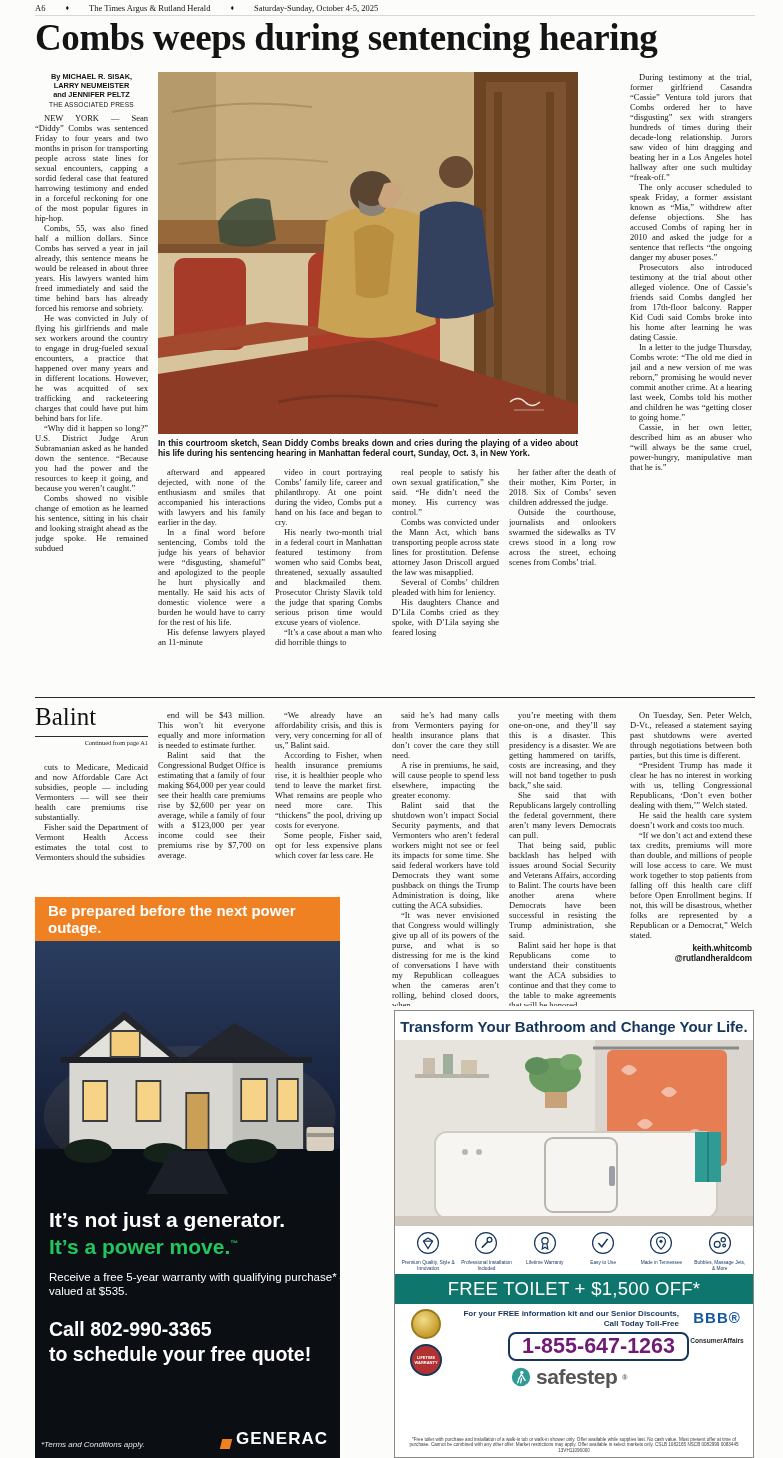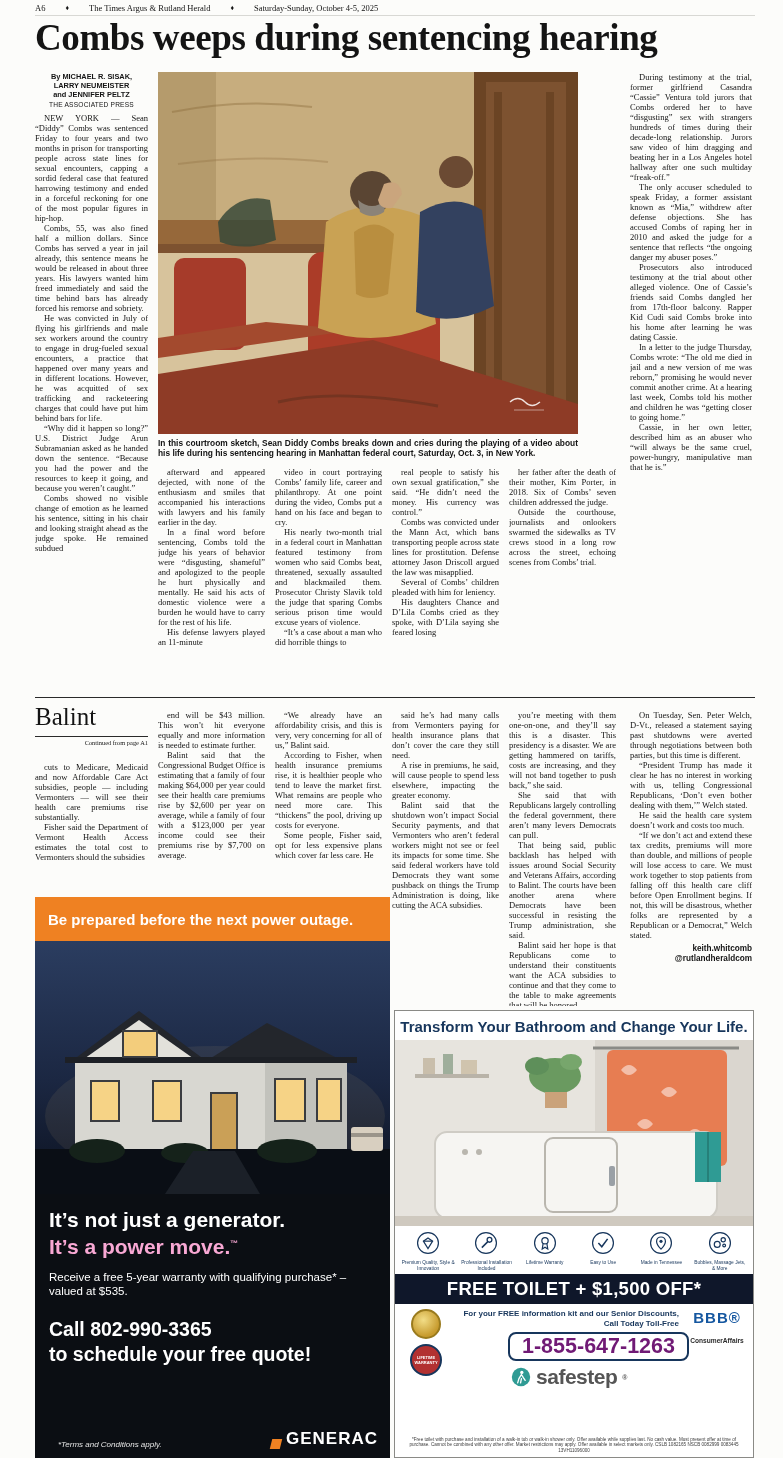--- a/index.html
+++ b/index.html
@@ -48,52 +48,52 @@
   .continued { font-size:6.4px; text-align:right; margin-top:2px; }
   .b-col1 { left:35px;  top:762px; width:113px; height:131px; }
   .b-col2 { left:158px; top:710px; width:107px; height:184px; }
   .b-col3 { left:275px; top:710px; width:107px; height:184px; }
   .b-col4 { left:392px; top:710px; width:107px; height:296px; }
   .b-col5 { left:509px; top:710px; width:107px; height:296px; }
   .b-col6 { left:630px; top:710px; width:122px; height:296px; }
   .sig { font-family:"Liberation Sans", sans-serif; font-weight:bold; font-size:8.2px;
          line-height:9.6px; text-align:right; margin-top:4px; }
   
-  .generac { position:absolute; left:35px; top:897px; width:355px; height:561px; background:#0b0e13; }
+  .generac { position:absolute; left:35px; top:897px; width:305px; height:561px; background:#0b0e13; }
   .gen-banner {
     height:44px; background:#ef8122; color:#fff; font-family:"Liberation Sans", sans-serif;
     font-weight:bold; font-size:15px; display:flex; align-items:center; padding:0 13px;
   }
   .gen-photo { height:253px; overflow:hidden; }
   .gen-photo svg { width:100%; height:100%; display:block; }
   .gen-body { position:relative; height:264px; padding:14px 14px 0 14px;
               font-family:"Liberation Sans", sans-serif; color:#fff; }
   .gen-tag1 { font-size:21px; font-weight:bold; line-height:24px; }
-  .gen-tag2 { font-size:21px; font-weight:bold; line-height:24px; color:#f9a8d4; }
+  .gen-tag2 { font-size:21px; font-weight:bold; line-height:24px; color:#22c55e; }
   .gen-tag2 sup { font-size:8px; }
   .gen-offer { font-size:11.5px; line-height:14px; margin-top:11px; width:300px; }
   .gen-call1 { font-size:19.5px; font-weight:bold; margin-top:20px; }
   .gen-call2 { font-size:19.5px; font-weight:bold; margin-top:2px; }
-  .gen-foot { position:absolute; left:23px; right:12px; bottom:9px;
+  .gen-foot { position:absolute; left:6px; right:12px; bottom:9px;
               display:flex; justify-content:space-between; align-items:flex-end; }
   .gen-terms { font-style:italic; font-size:8px; color:#e5e5e5; }
   .gen-logo { font-weight:bold; font-size:17px; letter-spacing:1px; display:flex; align-items:flex-end; gap:5px; }
   .gen-mark { display:inline-block; width:10px; height:10px; background:#ef8122; transform:skewX(-14deg); }
   
   .safestep { position:absolute; left:394px; top:1010px; width:360px; height:448px;
               background:#ffffff; border:1px solid #8a8a86;
               font-family:"Liberation Sans", sans-serif; display:flex; flex-direction:column; }
   .ss-headline { color:#17365c; font-weight:bold; font-size:15px; text-align:center; padding:7px 2px 5px; }
   .ss-photo { height:186px; overflow:hidden; }
   .ss-photo svg { width:100%; height:100%; display:block; }
   .ss-features { display:flex; justify-content:space-around; padding:5px 4px 3px; }
   .ss-feat { width:55px; text-align:center; color:#17365c; }
   .ss-feat svg { width:24px; height:24px; }
   .ss-feat-label { font-size:4.8px; line-height:5.6px; margin-top:1px; }
-  .ss-banner { background:#0f172a; color:#fff; font-weight:bold; font-size:18.5px;
+  .ss-banner { background:#0f766e; color:#fff; font-weight:normal; font-size:18.5px;
                text-align:center; padding:4px 0; letter-spacing:0.3px; }
   .ss-mid { display:flex; padding:5px 8px 2px; align-items:flex-start; }
   .ss-badges-left  { width:46px; display:flex; flex-direction:column; align-items:center; gap:5px; }
   .ss-badges-right { width:56px; display:flex; flex-direction:column; align-items:center; gap:11px; }
   .ss-seal { width:30px; height:30px; border-radius:50%;
              background:radial-gradient(circle at 40% 35%, #f2dd87, #c79b2e 70%); border:2px solid #9a7b1e; }
   .ss-shield { width:32px; height:32px; border-radius:50%; background:#b23131; border:2px solid #17365c;
                color:#fff; font-size:4px; line-height:5px; font-weight:bold; display:flex;
                align-items:center; justify-content:center; text-align:center; padding:2px; }
   .ss-center { flex:1; text-align:right; }
@@ -163,21 +163,21 @@
       <path d="M200 128 q14 12 28 0 l-2 12 q-12 8 -24 0 z" fill="#8b8378"></path>
       <path d="M226 112 q16 -6 18 10 l-10 14 q-12 2 -14 -8 z" fill="#caa57d"></path>
       <path d="M262 140 q34 -20 62 -2 l12 96 q-44 22 -78 6 z" fill="#33415f"></path>
       <ellipse cx="298" cy="100" rx="17" ry="16" fill="#6b4a33"></ellipse>
       <path d="M60 150 q20 -30 52 -22 l6 40 q-30 12 -56 2 z" fill="#3a4a3a" opacity="0.85"></path>
       <path d="M120 330 q60 -14 160 4" stroke="#5a2d1c" stroke-width="3" fill="none" opacity="0.5"></path>
       <path d="M352 330 q8 -7 15 0 t15 0" stroke="#ffffff" stroke-width="1.3" fill="none" opacity="0.85"></path>
       <path d="M356 338 h30" stroke="#ffffff" stroke-width="0.8" fill="none" opacity="0.6"></path>
     </svg>
   </figure>
-  <figcaption class="caption">In this courtroom sketch, Sean Diddy Combs breaks down and cries during the playing of a video about his life during his sentencing hearing in Manhattan federal court, Saturday, Oct. 3, in New York.</figcaption>
+  <figcaption class="caption">In this courtroom sketch, Sean Diddy Combs breaks down and cries during the playing of a video about his life during his sentencing hearing in Manhattan federal court, Sunday, Oct. 3, in New York.</figcaption>
 
   <div class="col bt c-col2">
       <p>afterward and appeared dejected, with none of the enthusiasm and smiles that accompanied his interactions with lawyers and his family earlier in the day.</p>
       <p>In a final word before sentencing, Combs told the judge his years of behavior were “disgusting, shameful” and apologized to the people he hurt physically and mentally. He said his acts of domestic violence were a burden he would have to carry for the rest of his life.</p>
       <p>His defense lawyers played an 11-minute</p>
     </div>
   <div class="col bt c-col3">
       <p>video in court portraying Combs’ family life, career and philanthropy. At one point during the video, Combs put a hand on his face and began to cry.</p>
       <p>His nearly two-month trial in a federal court in Manhattan featured testimony from women who said Combs beat, threatened, sexually assaulted and blackmailed them. Prosecutor Christy Slavik told the judge that sparing Combs serious prison time would excuse years of violence.</p>
       <p>“It’s a case about a man who did horrible things to</p>
@@ -217,20 +217,21 @@
     </div>
   <div class="col bt b-col3">
       <p>“We already have an affordability crisis, and this is very, very concerning for all of us,” Balint said.</p>
       <p>According to Fisher, when health insurance premiums rise, it is healthier people who tend to leave the market first. What remains are people who need more care. This “thickens” the pool, driving up costs for everyone.</p>
       <p>Some people, Fisher said, opt for less expensive plans which cover far less care. He</p>
     </div>
   <div class="col bt b-col4">
       <p>said he’s had many calls from Vermonters paying for health insurance plans that don’t cover the care they still need.</p>
       <p>A rise in premiums, he said, will cause people to spend less elsewhere, impacting the greater economy.</p>
       <p>Balint said that the shutdown won’t impact Social Security payments, and that Vermonters who aren’t federal workers might not see or feel its impacts for some time. She said federal workers have told Democrats they want some pushback on things the Trump Administration is doing, like cutting the ACA subsidies.</p>
+      <p>“It was never envisioned that Congress would willingly give up all of its powers of the purse, and what is so distressing for me is the kind of conversations I have with my Republican colleagues when the cameras aren’t rolling, behind closed doors, when</p>
     </div>
   <div class="col bt b-col5">
       <p>you’re meeting with them one-on-one, and they’ll say this is a disaster. This presidency is a disaster. We are getting hammered on tariffs, costs are increasing, and they will not band together to push back,” she said.</p>
       <p>She said that with Republicans largely controlling the federal government, there aren’t many levers Democrats can pull.</p>
       <p>That being said, public backlash has helped with issues around Social Security and Veterans Affairs, according to Balint. The courts have been another arena where Democrats have been successful in resisting the Trump administration, she said.</p>
       <p>Balint said her hope is that Republicans come to understand their constituents want the ACA subsidies to continue and that they come to the table to make agreements that will be honored.</p>
     </div>
   <div class="col bt b-col6">
     <div>
         <p>On Tuesday, Sen. Peter Welch, D-Vt., released a statement saying past shutdowns were averted through negotiations between both parties, but this time is different.</p>

